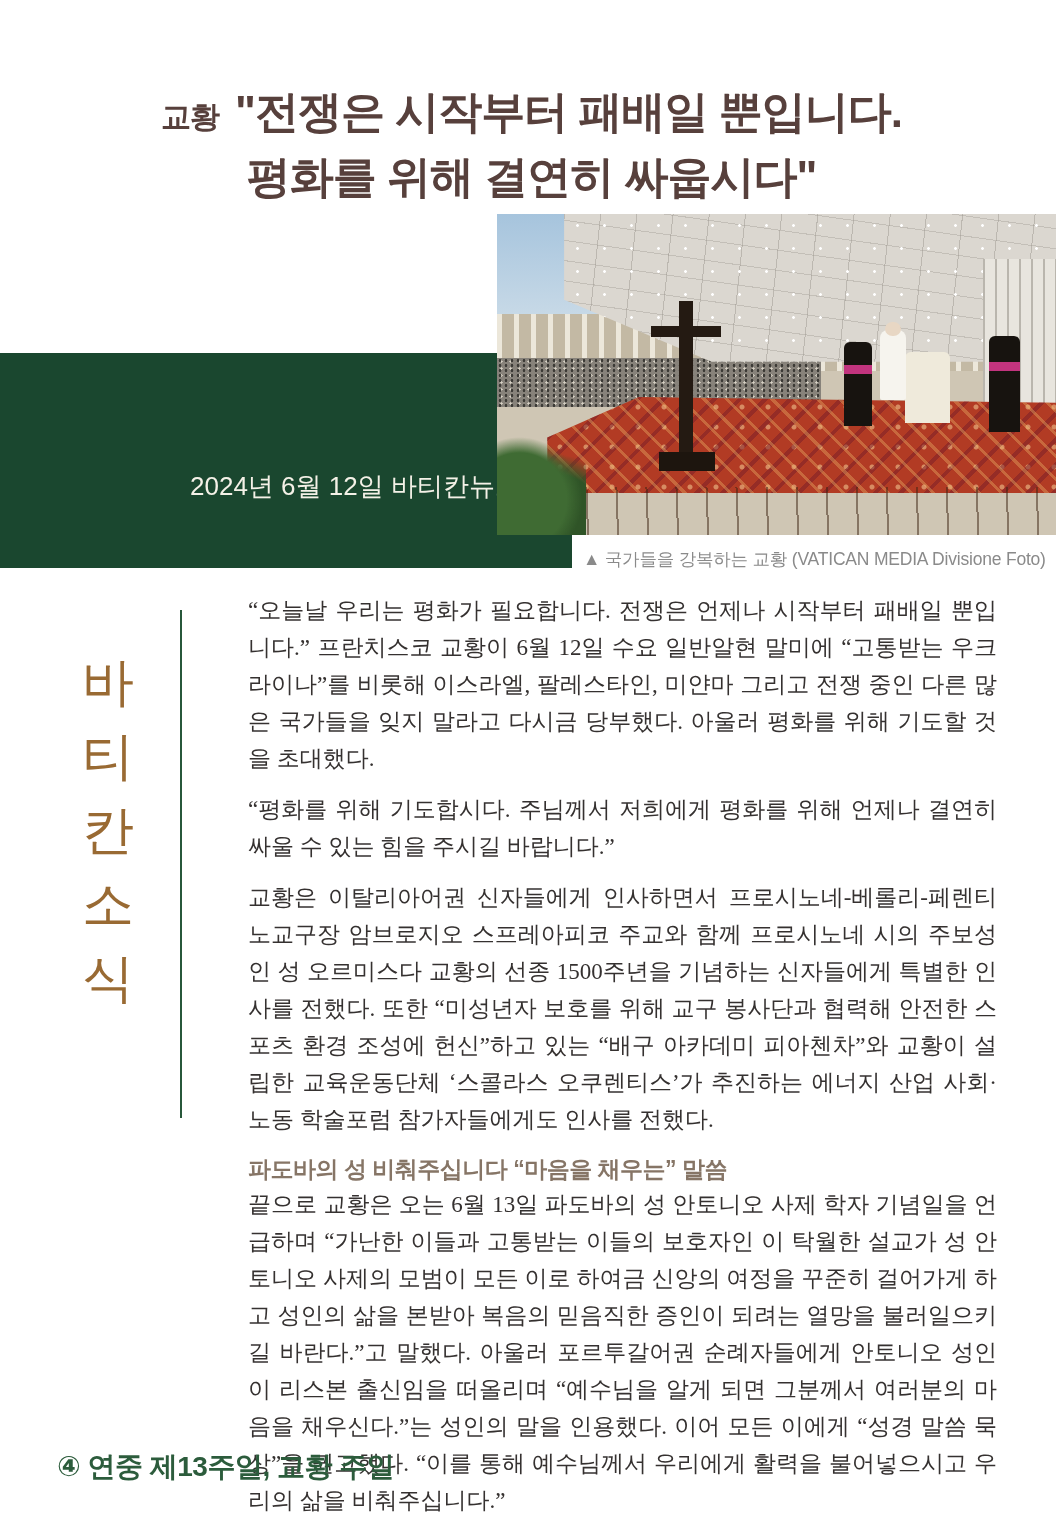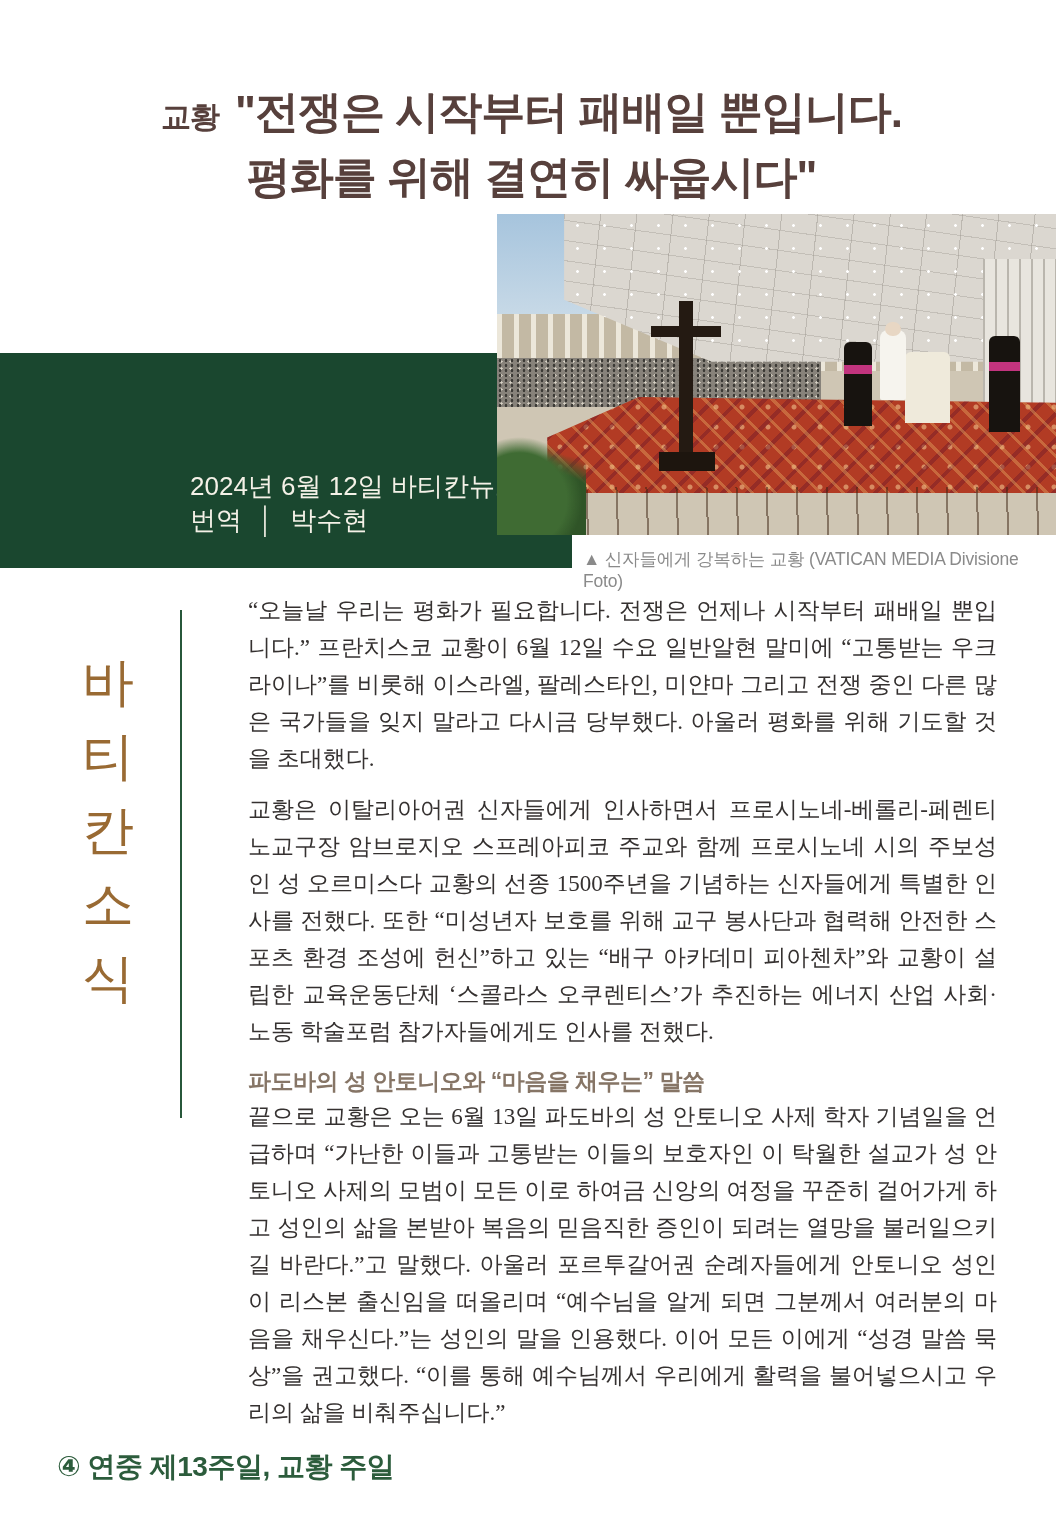--- a/index.html
+++ b/index.html
@@ -85,23 +85,20 @@
   <div class="title">
     <div>
       <span class="t-small">교황</span><span class="t-big">"전쟁은 시작부터 패배일 뿐입니다.</span>
     </div>
     <div class="t-big">평화를 위해 결연히 싸웁시다"</div>
   </div>
 
   <div class="band">
     <div class="band-text">
       <div>2024년 6월 12일 바티칸뉴스</div>
-      <div>
-        <span>번역</span><span class="band-sep">│</span><span>박수현</span>
-      </div>
     </div>
   </div>
 
   <div class="photo">
     <div class="ph-sky"></div>
     <div class="ph-facade"></div>
     <div class="ph-crowd"></div>
     <div class="ph-canopy"></div>
     <div class="ph-pillar"></div>
     <div class="ph-carpet"></div>
@@ -112,33 +109,34 @@
     <div class="ph-crux-base"></div>
     <div class="ph-chair"></div>
     <div class="ph-pope"></div>
     <div class="ph-pope-head"></div>
     <div class="ph-bishop1"></div>
     <div class="ph-sash1"></div>
     <div class="ph-bishop2"></div>
     <div class="ph-sash2"></div>
   </div>
 
-  <div class="caption">▲ 신자들에게 강복하는 교황 (VATICAN MEDIA Divisione Foto)</div>
+  <div class="caption">▲ 국가들을 강복하는 교황 (VATICAN MEDIA Divisione Foto)</div>
 
   <div class="vtitle">
     <span>바</span>
     <span>티</span>
     <span>칸</span>
     <span>소</span>
     <span>식</span>
   </div>
   <div class="vline"></div>
 
   <div class="article">
     <p>“오늘날 우리는 평화가 필요합니다. 전쟁은 언제나 시작부터 패배일 뿐입니다.” 프란치스코 교황이 6월 12일 수요 일반알현 말미에 “고통받는 우크라이나”를 비롯해 이스라엘, 팔레스타인, 미얀마 그리고 전쟁 중인 다른 많은 국가들을 잊지 말라고 다시금 당부했다. 아울러 평화를 위해 기도할 것을 초대했다.</p>
+    <p>“평화를 위해 기도합시다. 주님께서 저희에게 평화를 위해 언제나 결연히 싸울 수 있는 힘을 주시길 바랍니다.”</p>
     <p>교황은 이탈리아어권 신자들에게 인사하면서 프로시노네-베롤리-페렌티노교구장 암브로지오 스프레아피코 주교와 함께 프로시노네 시의 주보성인 성 오르미스다 교황의 선종 1500주년을 기념하는 신자들에게 특별한 인사를 전했다. 또한 “미성년자 보호를 위해 교구 봉사단과 협력해 안전한 스포츠 환경 조성에 헌신”하고 있는 “배구 아카데미 피아첸차”와 교황이 설립한 교육운동단체 ‘스콜라스 오쿠렌티스’가 추진하는 에너지 산업 사회·노동 학술포럼 참가자들에게도 인사를 전했다.</p>
-    <h3>파도바의 성 안토니오와 “마음을 채우는” 말씀</h3>
+    <h3>파도바의 성 비춰주십니다 “마음을 채우는” 말씀</h3>
     <p>끝으로 교황은 오는 6월 13일 파도바의 성 안토니오 사제 학자 기념일을 언급하며 “가난한 이들과 고통받는 이들의 보호자인 이 탁월한 설교가 성 안토니오 사제의 모범이 모든 이로 하여금 신앙의 여정을 꾸준히 걸어가게 하고 성인의 삶을 본받아 복음의 믿음직한 증인이 되려는 열망을 불러일으키길 바란다.”고 말했다. 아울러 포르투갈어권 순례자들에게 안토니오 성인이 리스본 출신임을 떠올리며 “예수님을 알게 되면 그분께서 여러분의 마음을 채우신다.”는 성인의 말을 인용했다. 이어 모든 이에게 “성경 말씀 묵상”을 권고했다. “이를 통해 예수님께서 우리에게 활력을 불어넣으시고 우리의 삶을 비춰주십니다.”</p>
   </div>
 
   <div class="footer">④ 연중 제13주일, 교황 주일</div>
 
 </div>
 
 </body></html>

